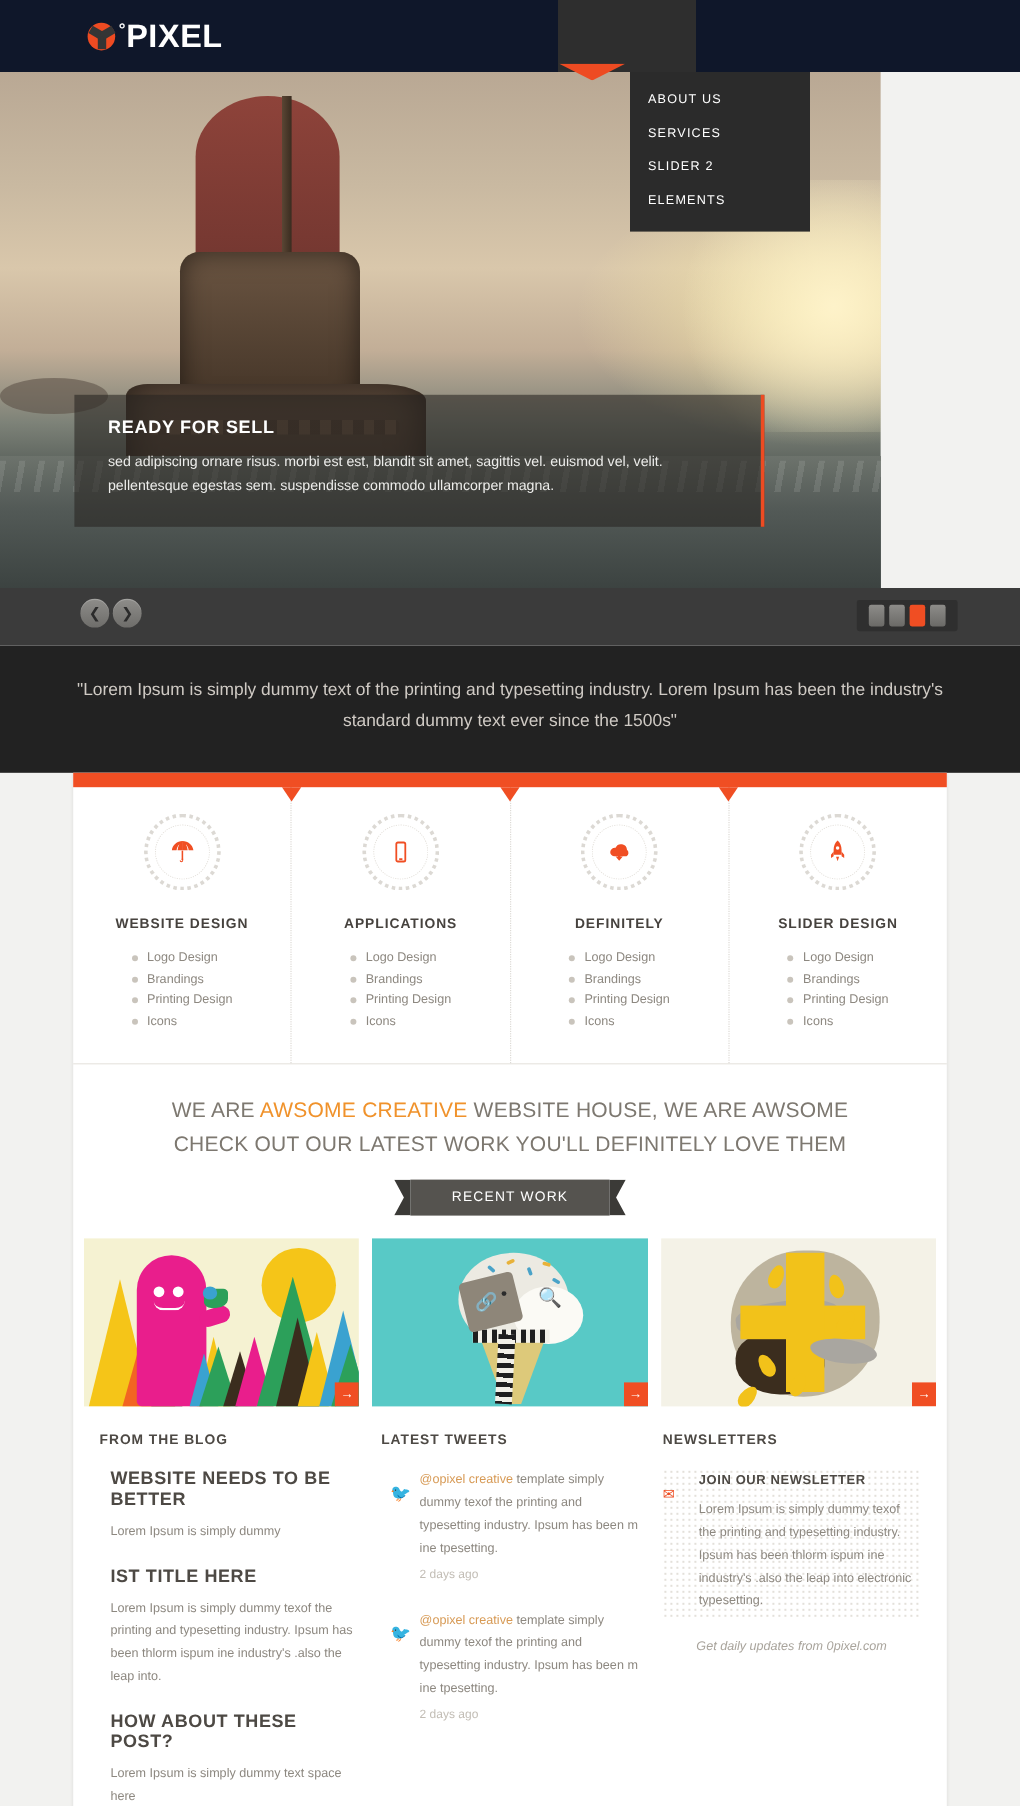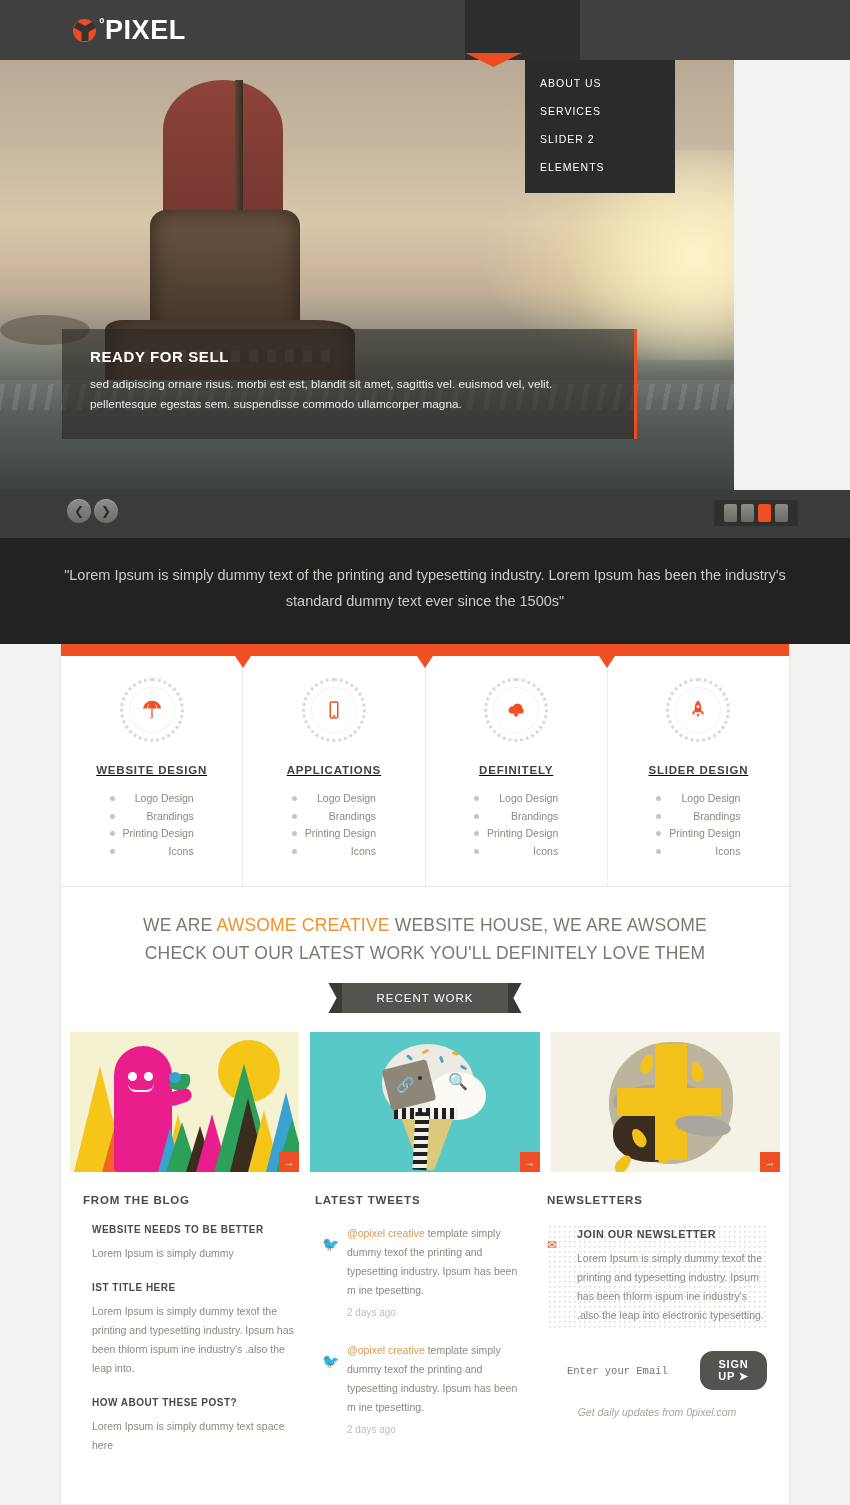--- a/index.html
+++ b/index.html
@@ -7,21 +7,21 @@
   body {
     font-family:"Liberation Sans", sans-serif;
     background:#f2f2f0;
     width:850px;
     -webkit-font-smoothing:antialiased;
   }
   .page { width:850px; position:relative; overflow:hidden; }
 
   
   .header {
-    height:60px; background:#404040; position:relative; z-index:40;
+    height:60px; background:#0f172a; position:relative; z-index:40;
     display:flex; align-items:center;
   }
   .logo { margin-left:73px; display:flex; align-items:center; }
   .logo-mark {
     width:23px; height:23px; border-radius:50%;
     background:#ee4b22; position:relative; flex:0 0 auto;
   }
   .logo-mark::before {
     content:""; position:absolute; left:50%; top:50%;
     width:6px; height:6px; margin:-3px 0 0 -3px; border-radius:50%;
@@ -184,38 +184,37 @@
   .notch i {
     position:absolute; left:0; top:0; width:0; height:0;
     border-left:8px solid transparent; border-right:8px solid transparent;
     border-top:12px solid #f04e23;
   }
 
   .services { display:flex; padding:0; }
   .svc {
     flex:1; text-align:center; padding:22px 10px 26px 10px;
     border-right:1px dotted #dddad5;
-    text-decoration:underline;
   }
   .svc:last-child { border-right:none; }
   .svc-circle {
     width:64px; height:64px; margin:0 auto; border-radius:50%;
     border:3px dotted #dcd9d4; display:flex; align-items:center;
     justify-content:center; position:relative;
   }
   .svc-circle::after {
     content:""; position:absolute; inset:6px; border-radius:50%;
     border:1px dotted #e6e3de;
   }
   .svc-icon { color:#f04e23; }
   .svc h3 {
     font-size:11.5px; color:#46423e; letter-spacing:.8px; margin-top:22px;
     font-weight:bold;
   }
-  .svc ul { list-style:none; margin:14px 0 0 0; text-align:right;
+  .svc ul { list-style:none; margin:14px 0 0 0; text-align:left;
     display:inline-block; }
   .svc li {
     font-size:10.5px; color:#8d8880; line-height:17.5px; position:relative;
     padding-left:13px;
   }
   .svc li::before {
     content:""; position:absolute; left:0; top:6px; width:5px; height:5px;
     border-radius:50%; background:#c9c4bc;
   }
 
@@ -295,21 +294,21 @@
   .col { padding:0 10px; }
   .col-blog { width:240px; }
   .col-tweets { width:240px; }
   .col-news { width:240px; }
   .sec-title {
     font-size:11.5px; color:#4d4944; font-weight:bold; letter-spacing:.8px;
     margin-bottom:18px;
   }
   .blog-item { margin-left:9px; margin-bottom:19px; }
   .blog-item h4 {
-    font-size:10px; color:#4d4944; font-weight:bold; letter-spacing:.5px;
+    font-size:15px; color:#4d4944; font-weight:bold; letter-spacing:.5px;
     margin-bottom:9px;
   }
   .blog-item p { font-size:10.5px; color:#8d8880; line-height:19px; }
 
   .tweet { display:flex; margin-bottom:23px; }
   .tw-bird { width:32px; flex:0 0 32px; padding-top:12px; text-align:center;
     font-size:14px; }
   .tw-bird.orange { color:#f04e23; }
   .tw-bird.gray { color:#8d8880; }
   .tweet p { font-size:10.5px; color:#8d8880; line-height:19px; }
@@ -591,23 +590,19 @@
 
       <div class="col col-news">
         <div class="sec-title">NEWSLETTERS</div>
         <div class="news-box">
           <div class="news-icon">✉</div>
           <div class="news-body">
             <h4>JOIN OUR NEWSLETTER</h4>
             <p>Lorem Ipsum is simply dummy texof the printing and typesetting industry. Ipsum has been thlorm ispum ine industry's .also the leap into electronic typesetting.</p>
           </div>
         </div>
-        <div class="news-form">
-          <input class="news-input" type="text" placeholder="Enter your Email" style="">
-          <button class="signup"><span>SIGN UP</span> ➤</button>
-        </div>
         <div class="news-note">Get daily updates from 0pixel.com</div>
       </div>
 
     </div>
   </div>
 
 </div>
 
 </body></html>

